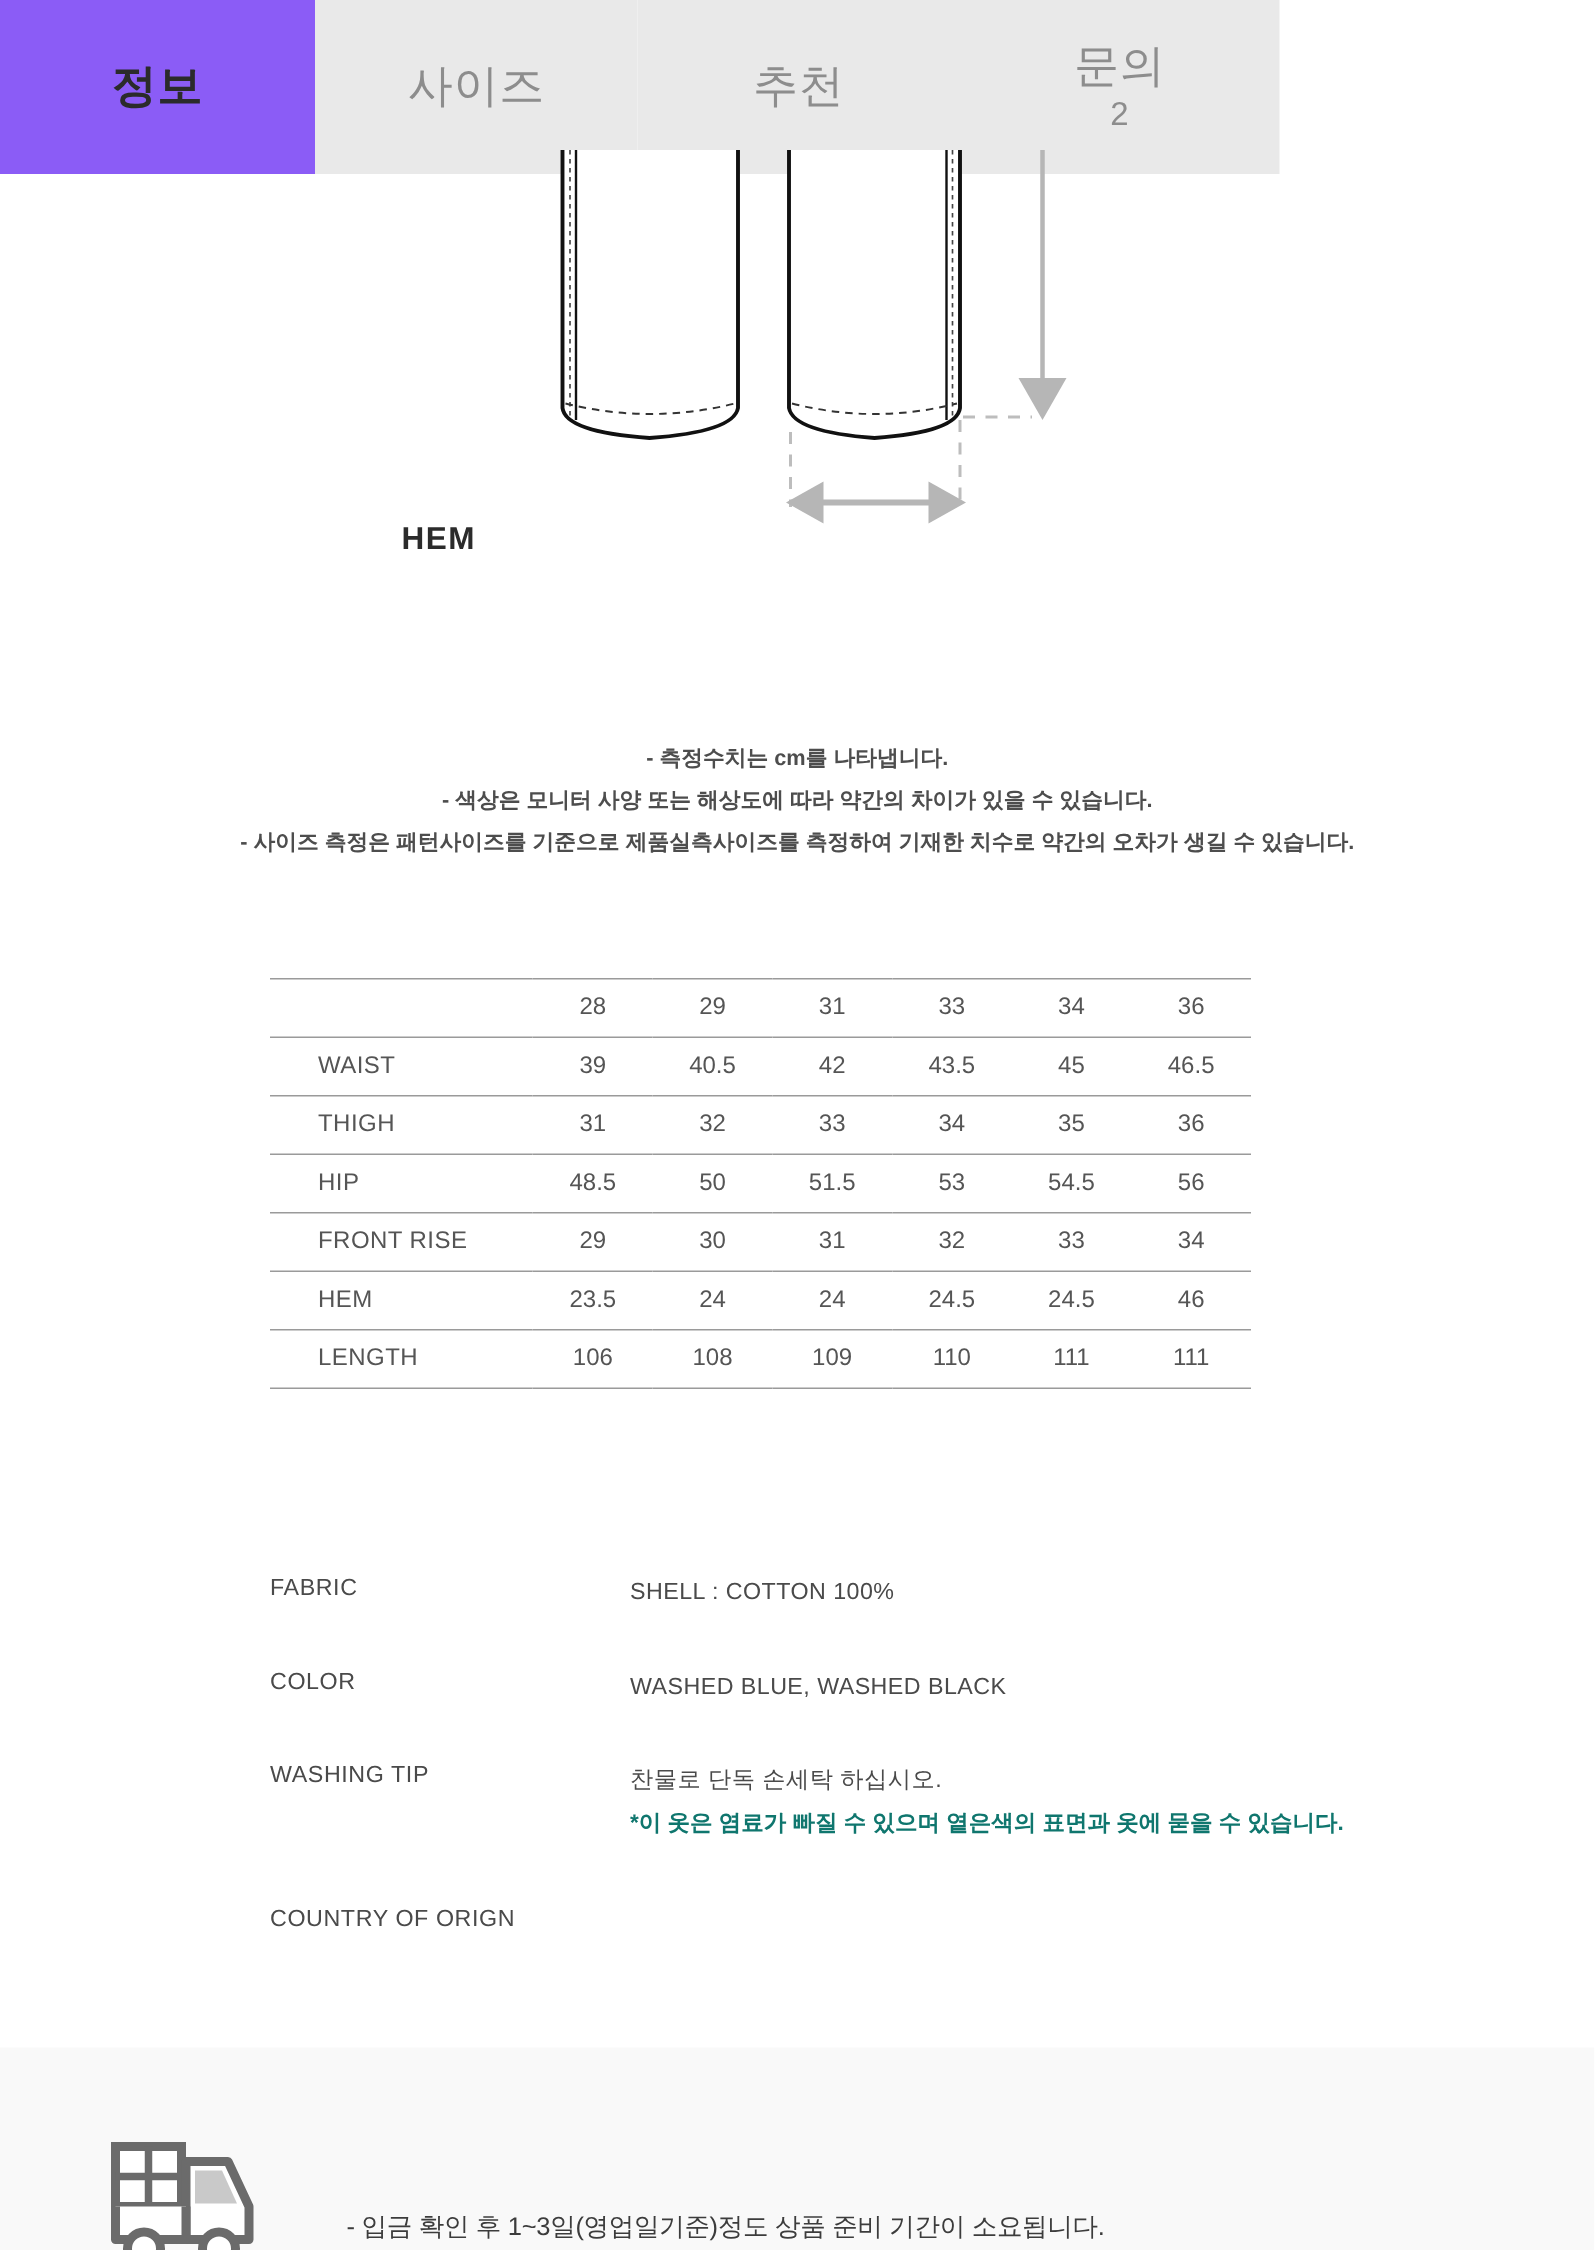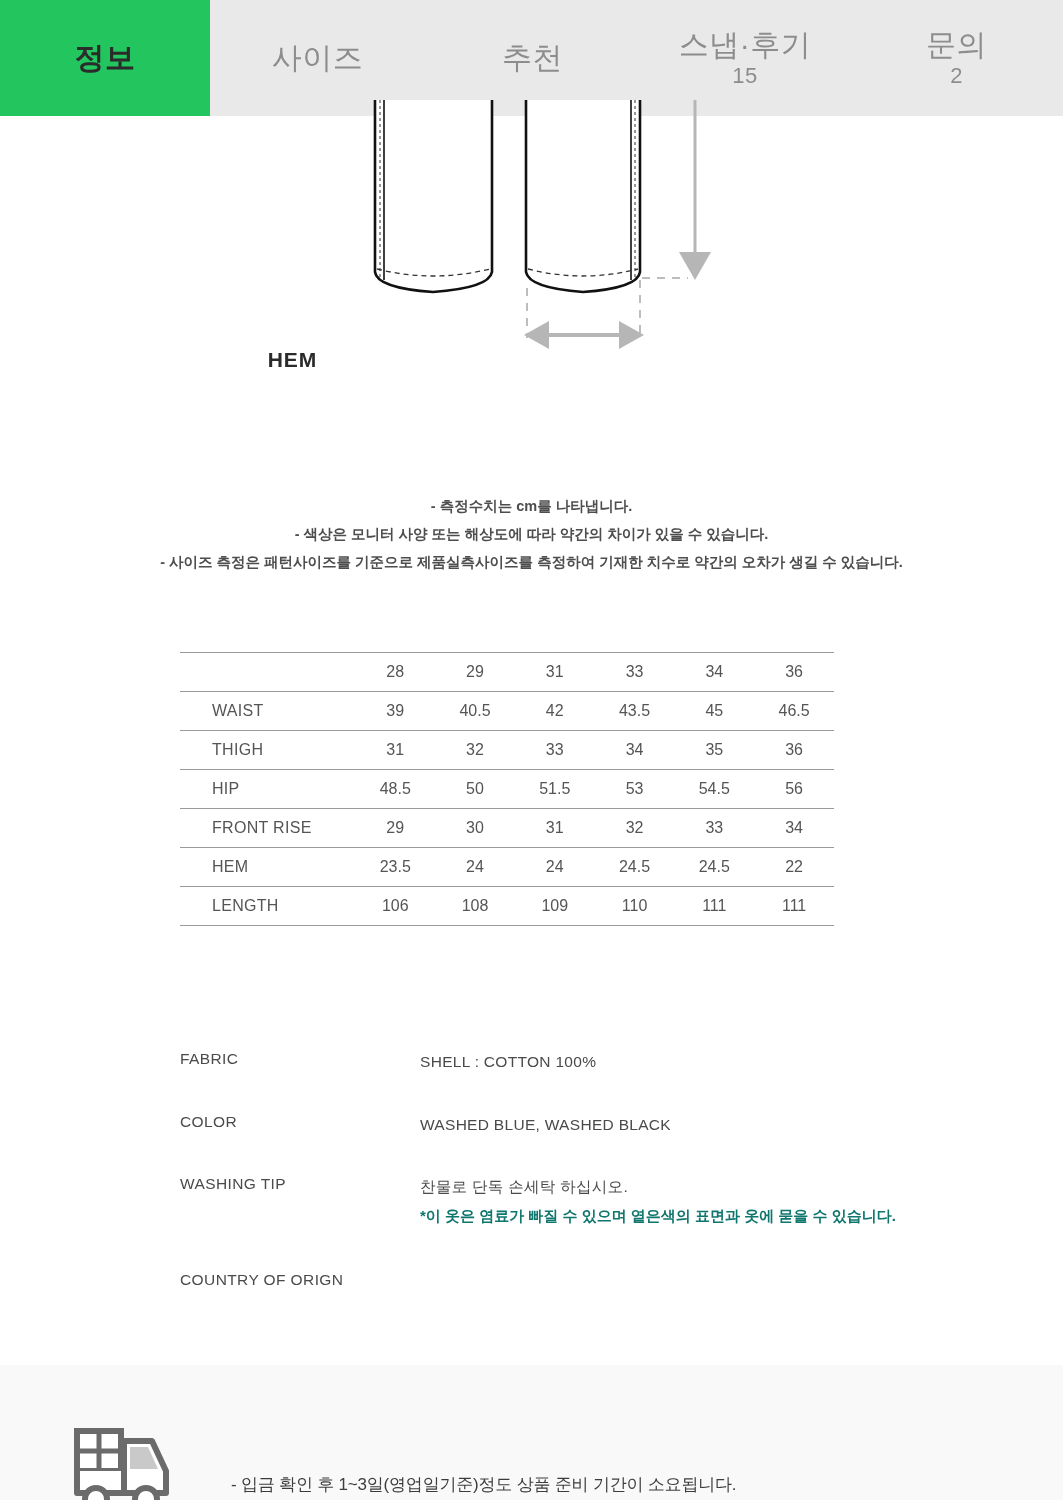--- a/index.html
+++ b/index.html
@@ -35,21 +35,21 @@
     background: #e9e9e9;
     color: #8d8d8d;
     font-size: 30px;
     font-weight: 400;
     letter-spacing: 0.5px;
     line-height: 1.15;
     cursor: pointer;
     user-select: none;
   }
   .tab.active {
-    background: #22c55e;
+    background: #8b5cf6;
     color: #2b2b2b;
     font-weight: 700;
   }
   .tab-count {
     font-size: 22px;
     color: #8d8d8d;
     font-weight: 400;
     margin-top: 2px;
     line-height: 1.1;
   }
@@ -197,24 +197,20 @@
 <div class="tabbar">
   <div class="tab active tab-w-info">
     <span>정보</span>
   </div>
   <div class="tab tab-w-size">
     <span>사이즈</span>
   </div>
   <div class="tab tab-w-rec">
     <span>추천</span>
   </div>
-  <div class="tab tab-w-snap">
-    <span>스냅·후기</span>
-    <span class="tab-count">15</span>
-  </div>
   <div class="tab tab-w-qna">
     <span>문의</span>
     <span class="tab-count">2</span>
   </div>
 </div>
 
 <div class="diagram">
   <svg width="1063" height="310" viewBox="0 0 1063 310" xmlns="http://www.w3.org/2000/svg">
 
     <g>
@@ -318,21 +314,21 @@
         <td class="val">33</td>
         <td class="val">34</td>
       </tr>
       <tr>
         <td class="rowhead">HEM</td>
         <td class="val">23.5</td>
         <td class="val">24</td>
         <td class="val">24</td>
         <td class="val">24.5</td>
         <td class="val">24.5</td>
-        <td class="val">22</td>
+        <td class="val">46</td>
       </tr>
       <tr>
         <td class="rowhead">LENGTH</td>
         <td class="val">106</td>
         <td class="val">108</td>
         <td class="val">109</td>
         <td class="val">110</td>
         <td class="val">111</td>
         <td class="val">111</td>
       </tr>

